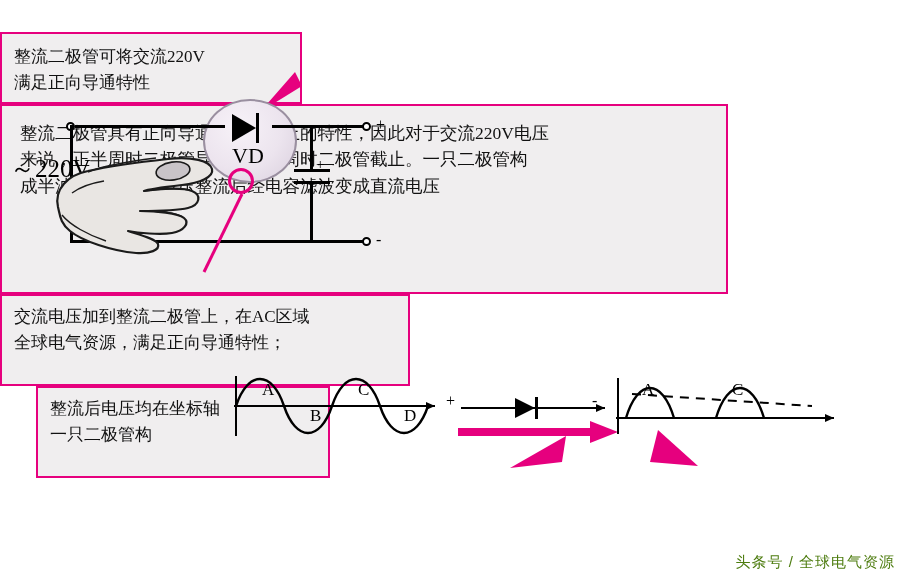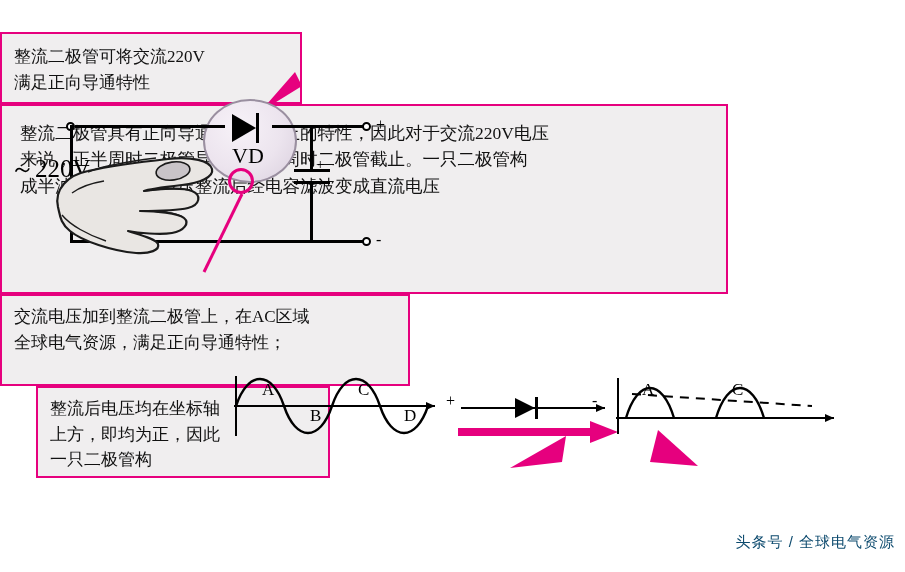--- a/index.html
+++ b/index.html
@@ -9,21 +9,21 @@
   .callout{
     background:#f0eeef;border:2px solid #e6007e;box-sizing:border-box;
     color:#111;line-height:1.5;
   }
   .callout-top{left:253px;top:8px;width:302px;height:72px;padding:10px 12px;font-size:17px;margin-top:32px;}
   .callout-mid{left:163px;top:270px;width:728px;height:190px;padding:14px 18px 0 18px;font-size:17.5px;}
   .callout-bl{left:163px;top:466px;width:410px;height:92px;padding:8px 12px;font-size:17px;}
   .callout-br{left:636px;top:466px;width:294px;height:92px;padding:8px 12px;font-size:17px;margin-left:36px;}
   .wire{background:#000;position:absolute;}
   .node{position:absolute;width:9px;height:9px;border:2px solid #000;border-radius:50%;background:#fff;box-sizing:border-box;}
-  .wm{position:absolute;right:10px;bottom:20px;color:#0c4a6e;font-size:15px;letter-spacing:1px;font-family:"Liberation Sans",sans-serif;}
+  .wm{position:absolute;right:10px;bottom:0;color:#4d7c0f;font-size:15px;letter-spacing:1px;font-family:"Liberation Sans",sans-serif;}
   .lbl{position:absolute;color:#000;}
   .sig{font-family:"Liberation Serif",serif;}
   .txt-line{display:block;}
 </style>
 </head>
 <body>
 
 <div class="stage">
 
   <div class="callout callout-top">
@@ -136,18 +136,17 @@
   <div class="callout callout-bl">
     <span class="txt-line">交流电压加到整流二极管上，在AC区域</span>
     <span class="txt-line">全球电气资源，满足正向导通特性；</span>
   </div>
 
   <svg class="abs" style="left:646px;top:428px;width:70px;height:44px;">
     <polygon points="12,2 52,38 4,34" fill="#e6007e"></polygon>
   </svg>
   <div class="callout callout-br">
     <span class="txt-line">整流后电压均在坐标轴</span>
-    <span class="txt-line">上方，即均为正，因此</span>
     <span class="txt-line">一只二极管构</span>
   </div>
 
   <div class="wm">头条号 / 全球电气资源</div>
 </div>
 
 </body></html>

